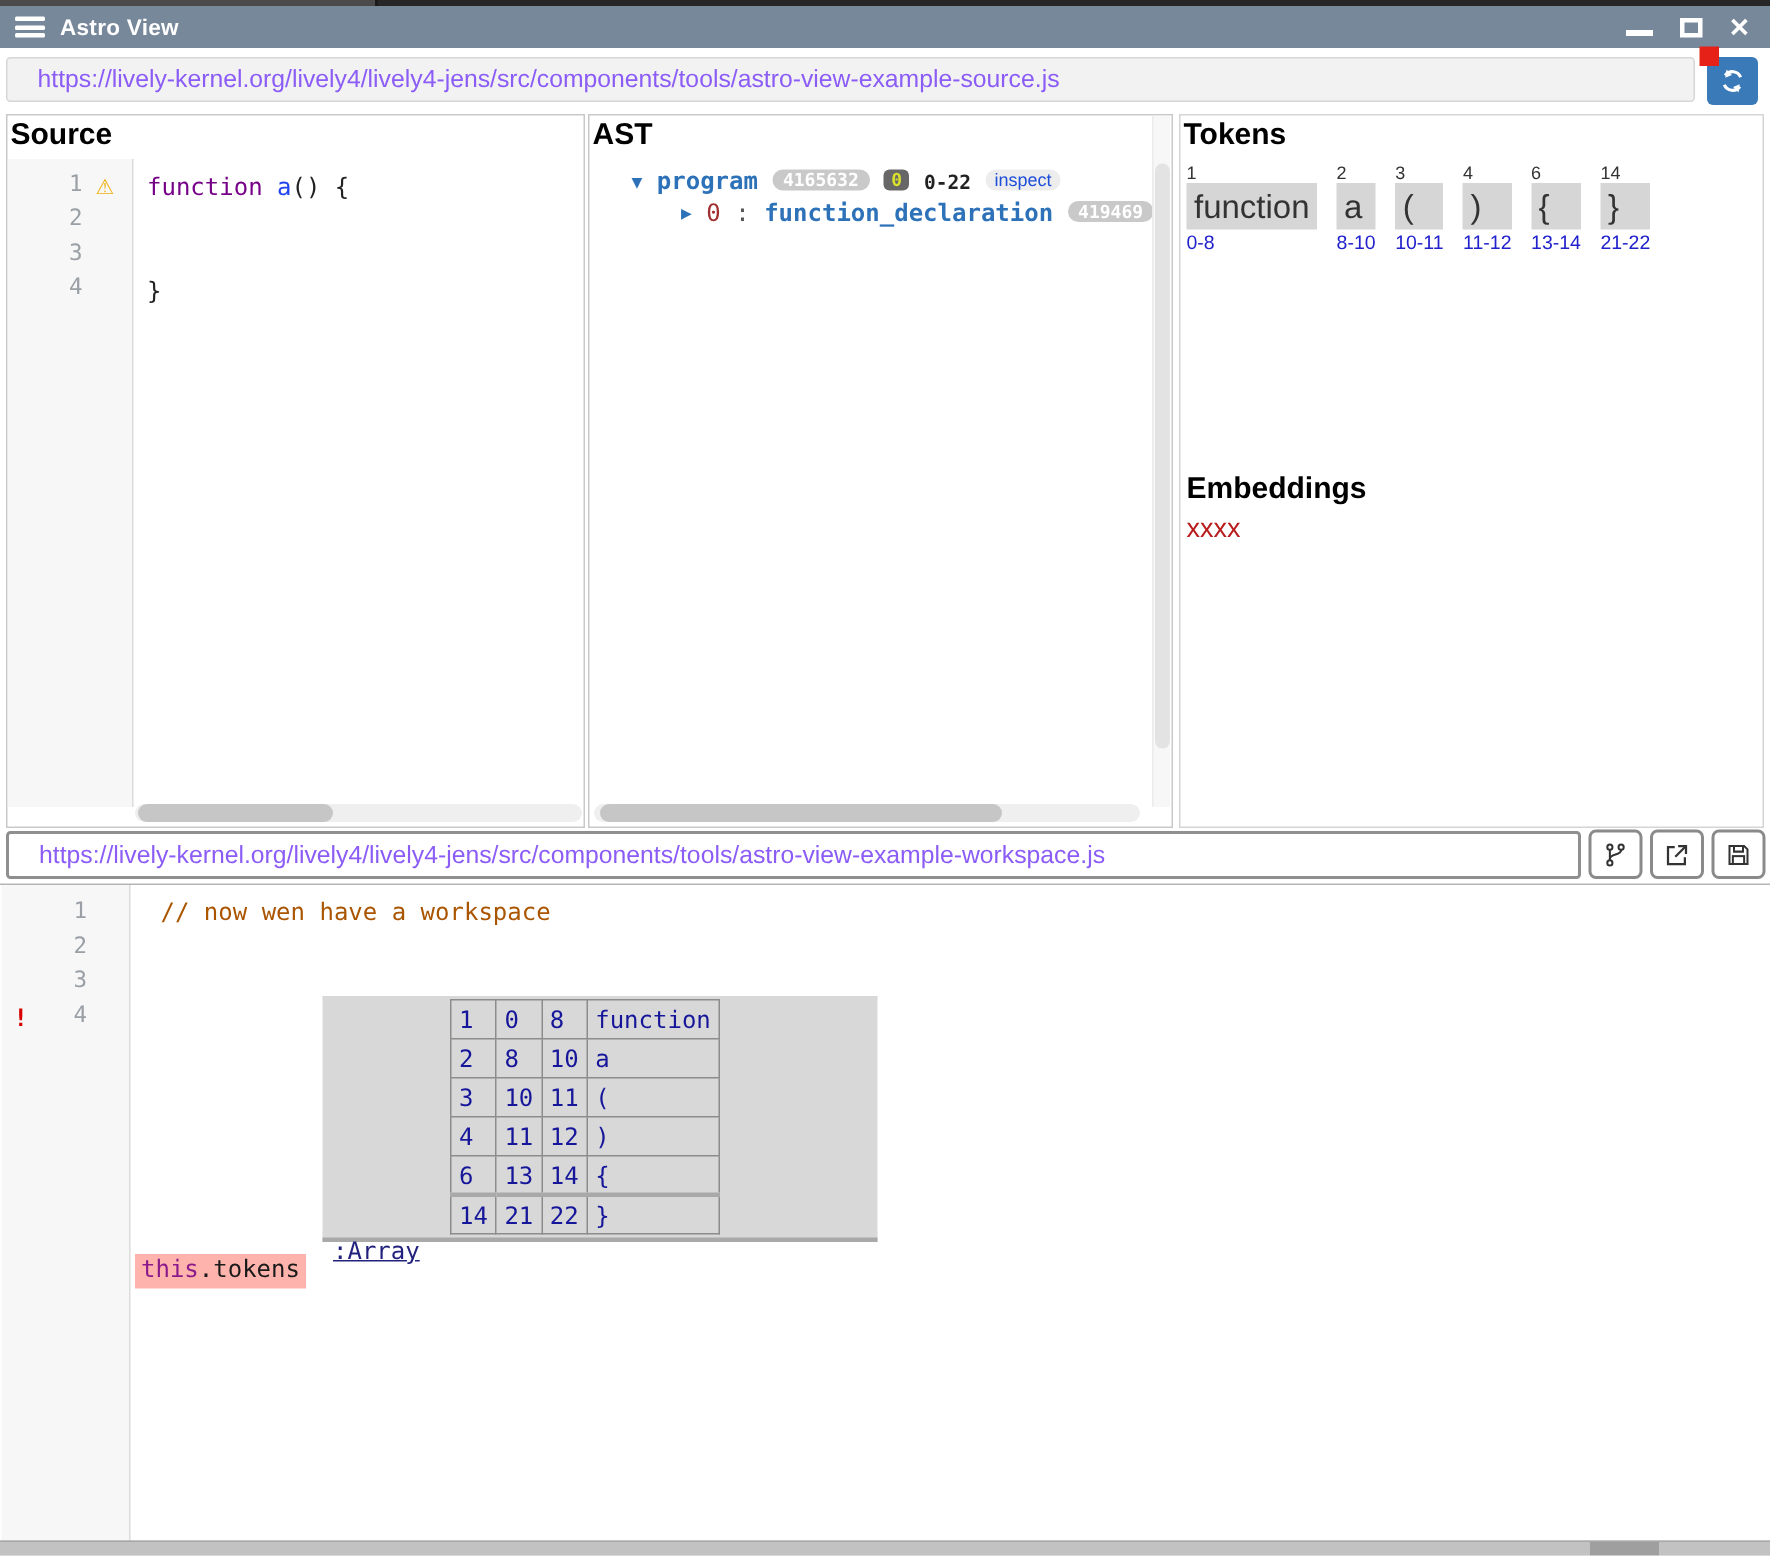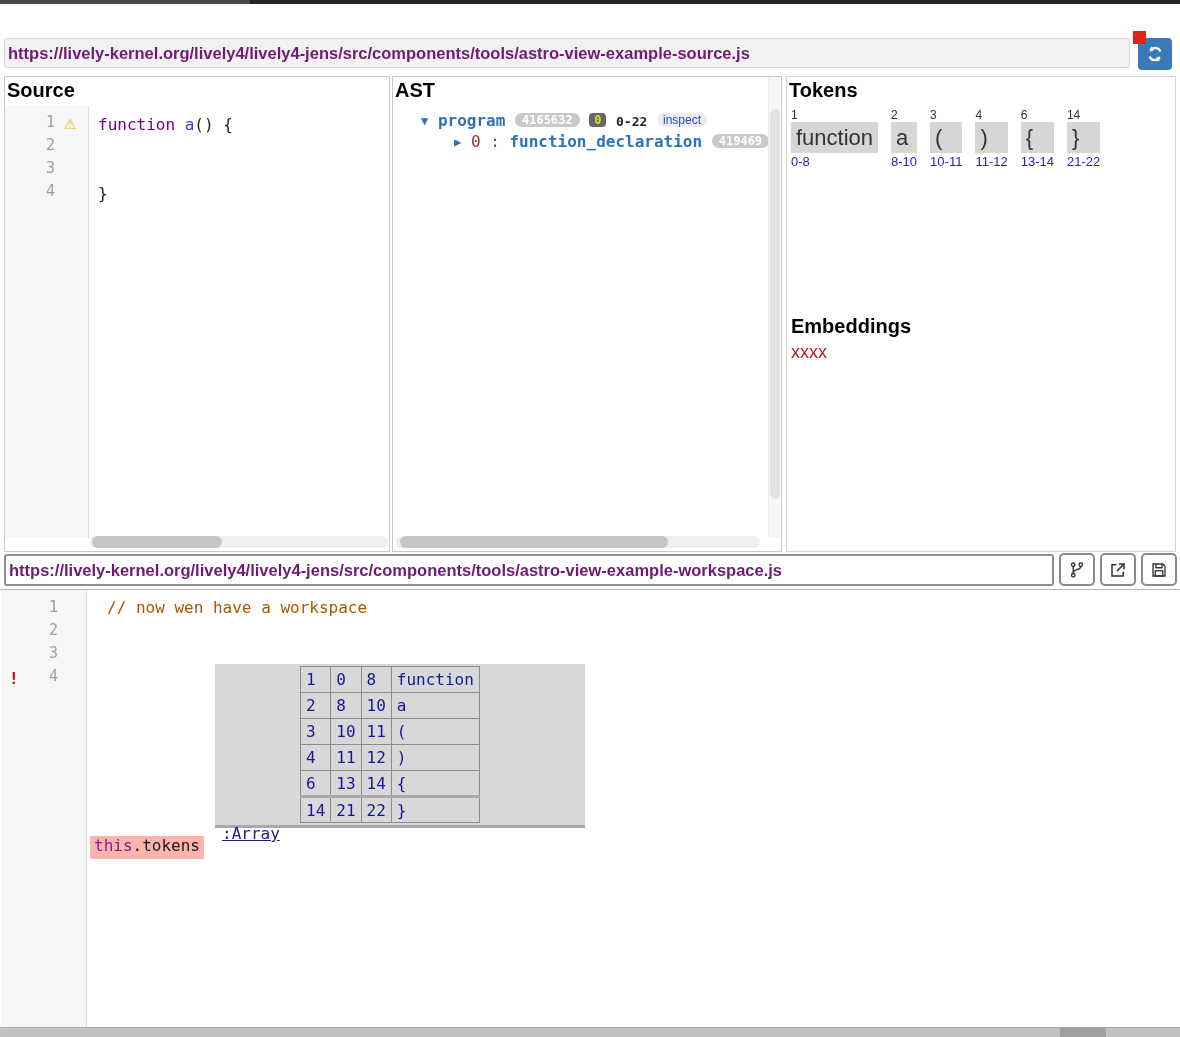--- a/index.html
+++ b/index.html
@@ -18,22 +18,22 @@
   .hamburger { width:20px; height:14px; margin-left:10px; display:flex; flex-direction:column; justify-content:space-between; cursor:pointer; }
   .hamburger span { display:block; height:3px; background:#fff; border-radius:1px; }
   .win-title { color:#fff; font-weight:bold; font-size:15px; margin-left:10px; letter-spacing:.2px; }
   .win-controls { margin-left:auto; display:flex; align-items:center; gap:18px; padding-right:14px; }
   .ctl-min { width:18px; height:4px; background:#fff; margin-top:8px; }
   .ctl-max { width:15px; height:13px; border:3px solid #fff; }
   .ctl-close { color:#fff; font-size:22px; font-weight:bold; line-height:16px; }
 
   
   .url-input { position:absolute; height:30px; background:#f2f2f2; border:1px solid #d6d6d6;
-               border-radius:3px; font-size:16.5px; color:#701a75; padding:0 3px;
-               font-family:"Liberation Sans",sans-serif;font-weight:bold; }
+               border-radius:3px; font-size:16.5px; color:#8b5cf6; padding:0 20px;
+               font-family:"Liberation Sans",sans-serif; }
   .url1 { left:4px; top:38px; width:1126px; }
   .url2 { left:4px; top:554px; width:1050px; background:#fff; border:2px solid #8f8f8f; height:32px; }
 
   .sync-btn { position:absolute; left:1138px; top:38px; width:34px; height:32px; background:#3a7ab8;
               border:none; border-radius:4px; display:flex; align-items:center; justify-content:center; cursor:pointer; }
   .red-badge { position:absolute; left:1133px; top:31px; width:13px; height:13px; background:#e62117; z-index:5; }
 
   .tool-btn { position:absolute; top:553px; width:36px; height:33px; background:#fff;
               border:2px solid #8a8a8a; border-radius:5px; display:flex; align-items:center; justify-content:center; cursor:pointer; }
   .tb1 { left:1059px; } .tb2 { left:1100px; } .tb3 { left:1141px; }
@@ -119,20 +119,33 @@
 </style>
 </head>
 <body>
 
 <div class="window">
 
   <div class="browser-strip">
     <div class="tab-seg"></div>
   </div>
 
+  <div class="titlebar">
+    <div class="hamburger">
+        <span></span>
+        <span></span>
+        <span></span>
+      </div>
+    <div class="win-title">Astro View</div>
+    <div class="win-controls">
+      <div class="ctl-min"></div>
+      <div class="ctl-max"></div>
+      <div class="ctl-close">×</div>
+    </div>
+  </div>
 
   <input class="url-input url1" value="https://lively-kernel.org/lively4/lively4-jens/src/components/tools/astro-view-example-source.js" style="">
   <button class="sync-btn">
     <span>
       <svg width="20" height="20" viewBox="0 0 24 24">
         <g stroke="#fff" stroke-width="2.6" fill="none">
           <path d="M18.5 9A7 7 0 0 0 6.2 7.6"></path>
           <path d="M5.5 15a7 7 0 0 0 12.3 1.4"></path>
         </g>
         <path fill="#fff" d="M7.2 2.8 6.2 9.4l5.3-2.2z"></path>

